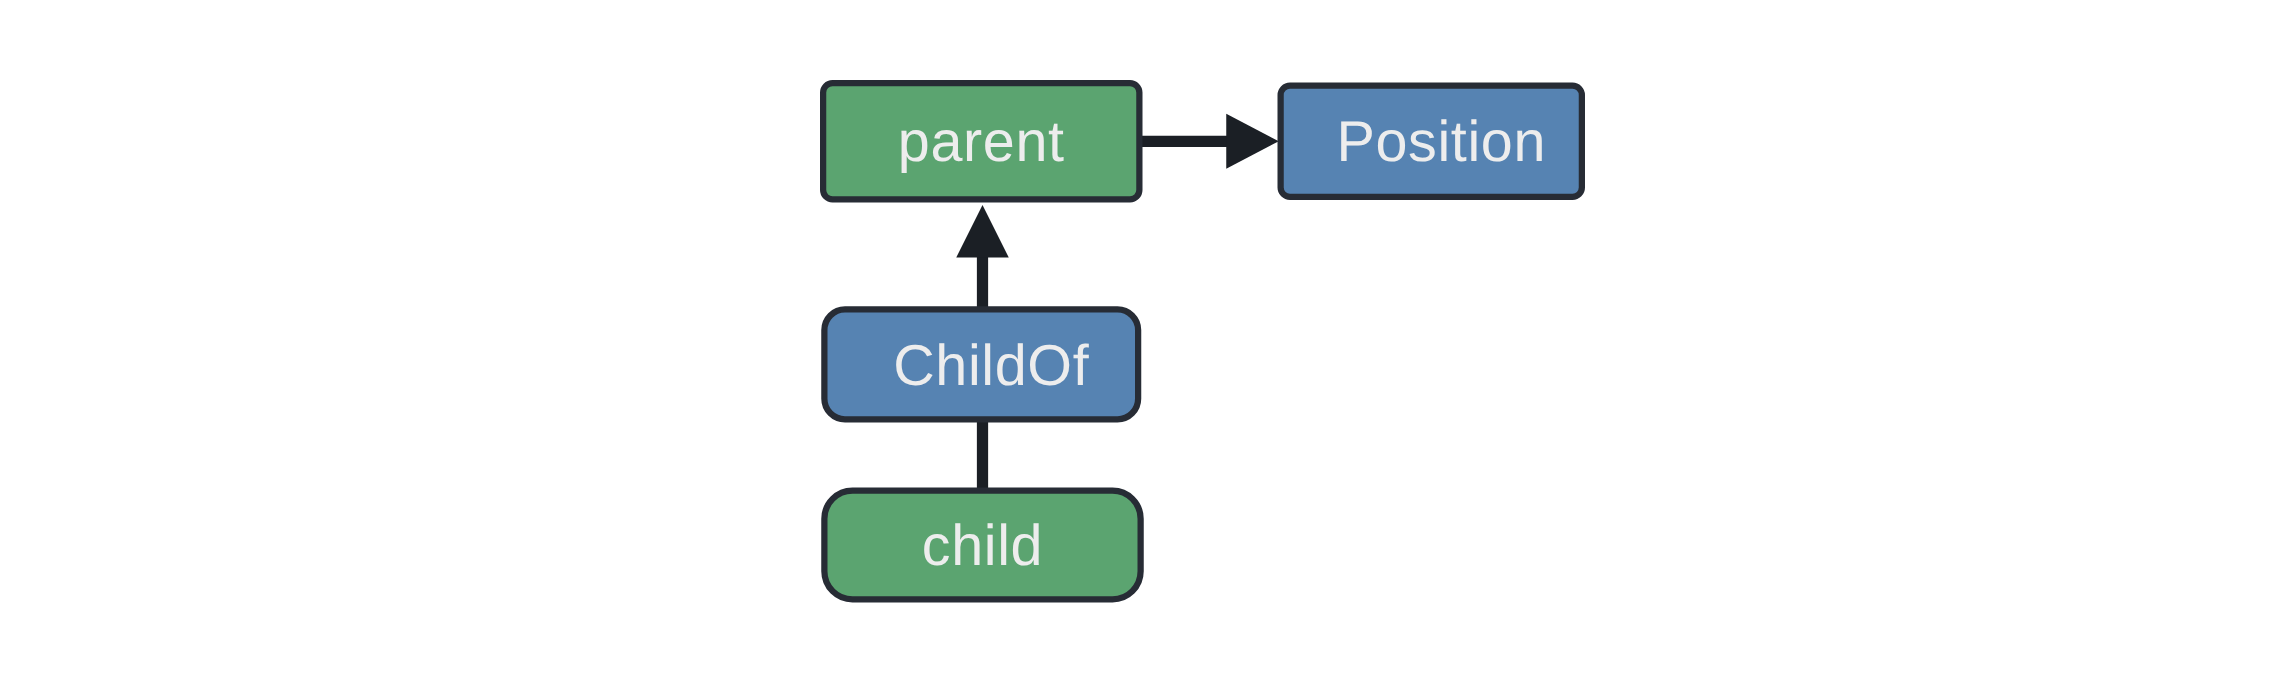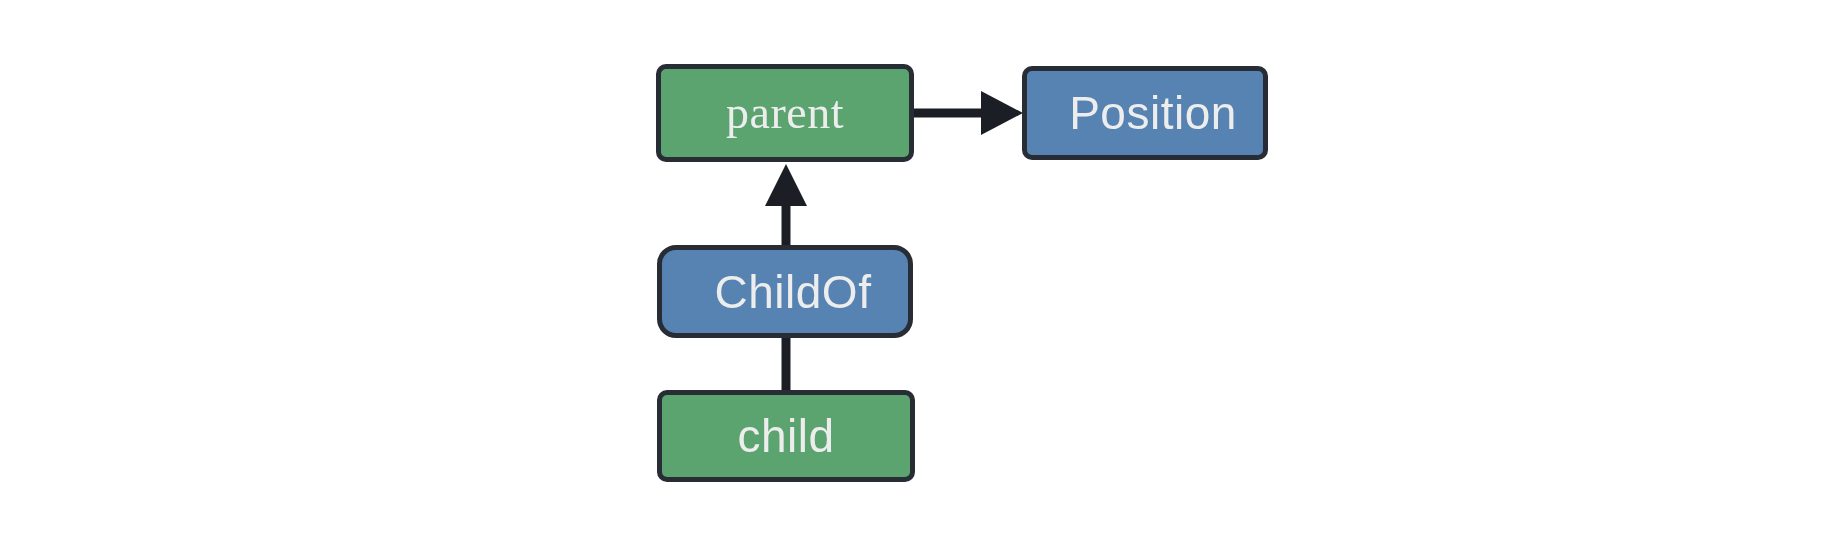--- a/index.html
+++ b/index.html
@@ -44,24 +44,24 @@
     align-items: center;
     justify-content: center;
     color: var(--label, #ededed);
     font-size: 46px;
     line-height: 1;
     letter-spacing: 0.5px;
   }
   .node.entity    { background: var(--entity-fill, #5ba470); }
   .node.component { background: var(--component-fill, #5683b2); padding-left: 16px; }
 
-  #node-parent   { left: 656px;  top: 64px;  width: 258px; height: 98px; font-family: Liberation Serif, serif; }
+  #node-parent   { left: 656px;  top: 64px;  width: 258px; height: 98px; }
   #node-position { left: 1022px; top: 66px;  width: 246px; height: 94px; }
   #node-childof  { left: 657px;  top: 245px; width: 256px; height: 93px; border-radius: 19px; }
-  #node-child    { left: 657px;  top: 390px; width: 258px; height: 92px; }
+  #node-child    { left: 657px;  top: 390px; width: 258px; height: 92px; border-radius: 25px; }
 </style>
 </head>
 <body>
 
 <div class="canvas">
 
   <svg class="edge-layer" viewBox="0 0 1830 548" aria-hidden="true">
 
     <g>
       <line class="edge-stroke" x1="912" y1="113" x2="984" y2="113"></line>

